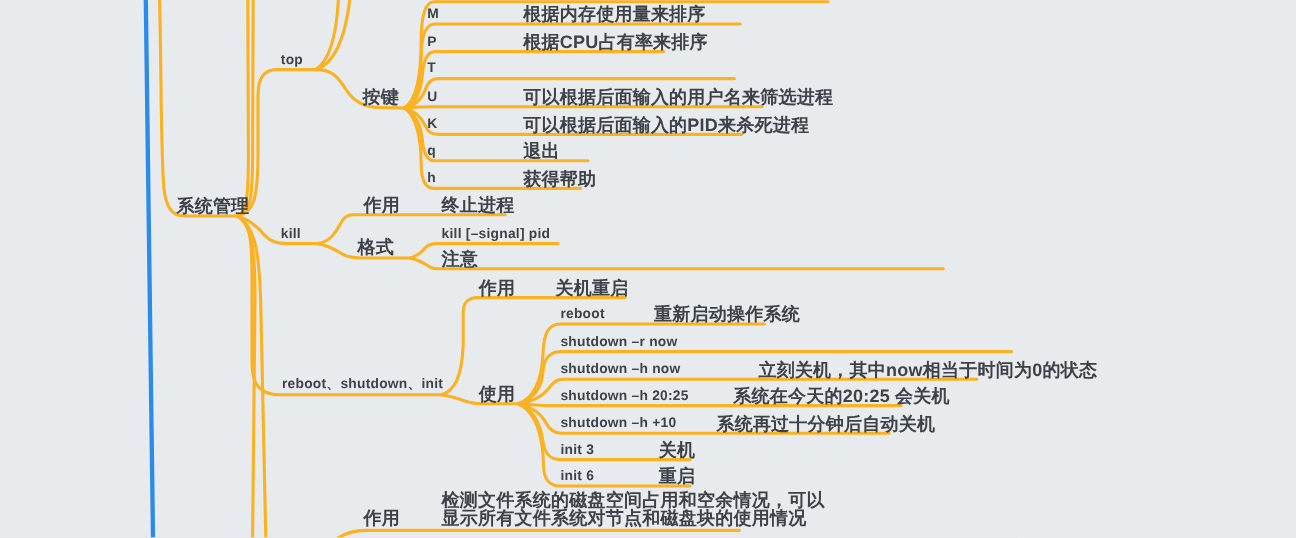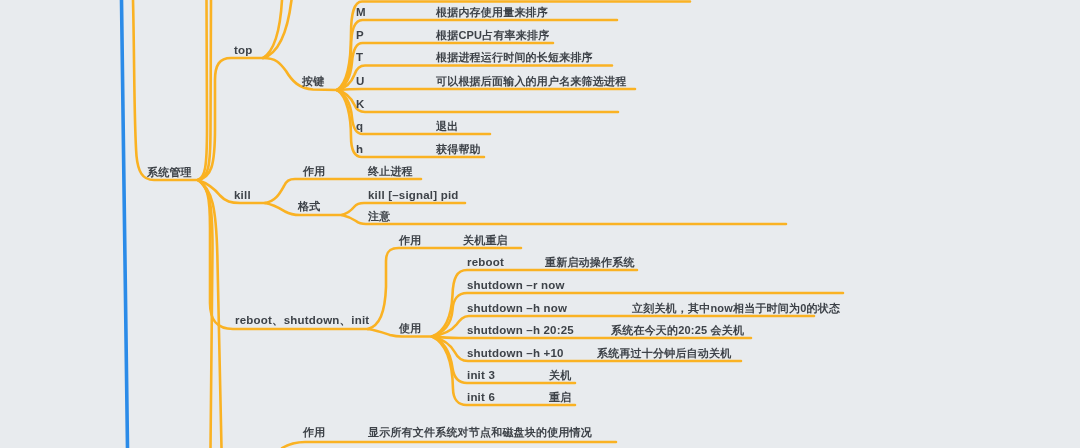--- a/index.html
+++ b/index.html
@@ -4,21 +4,21 @@
 <style>
   html,body{margin:0;padding:0;background:#dfe3e7;}
   .stage{
     position:relative;width:1080px;height:448px;overflow:hidden;
     background:#e8ebee;
     font-family:"Liberation Sans","DejaVu Sans",sans-serif;
   }
   .stage svg{position:absolute;left:0;top:0;}
   .lbl{
     position:absolute;white-space:nowrap;
-    font-size:11px;line-height:13px;font-weight:600;color:#3d4248;
+    font-size:15px;line-height:13px;font-weight:600;color:#3d4248;
     letter-spacing:0.2px;
   }
   .lbl.en{font-size:11.5px;}
 </style>
 </head>
 <body>
 
 <div class="stage">
 
   <svg width="1080" height="448" viewBox="0 0 1080 448">
@@ -77,24 +77,24 @@
   <div class="lbl" style="left:147px;top:166px">系统管理</div>
 
   <div class="lbl en" style="left:234px;top:44px">top</div>
   <div class="lbl" style="left:302px;top:75px">按键</div>
 
   <div class="lbl en" style="left:356px;top:6px">M</div>
   <div class="lbl" style="left:436px;top:6px">根据内存使用量来排序</div>
   <div class="lbl en" style="left:356px;top:29px">P</div>
   <div class="lbl" style="left:436px;top:29px">根据CPU占有率来排序</div>
   <div class="lbl en" style="left:356px;top:51px">T</div>
-  <div class="lbl" style="left:436px;top:51px">根据进程运行时间的长短来排序</div>
   <div class="lbl en" style="left:356px;top:75px">U</div>
   <div class="lbl" style="left:436px;top:75px">可以根据后面输入的用户名来筛选进程</div>
   <div class="lbl en" style="left:356px;top:98px">K</div>
+  <div class="lbl" style="left:436px;top:98px">可以根据后面输入的PID来杀死进程</div>
   <div class="lbl en" style="left:356px;top:120px">q</div>
   <div class="lbl" style="left:436px;top:120px">退出</div>
   <div class="lbl en" style="left:356px;top:143px">h</div>
   <div class="lbl" style="left:436px;top:143px">获得帮助</div>
 
   <div class="lbl en" style="left:234px;top:189px">kill</div>
   <div class="lbl" style="left:303px;top:165px">作用</div>
   <div class="lbl" style="left:368px;top:165px">终止进程</div>
   <div class="lbl" style="left:298px;top:200px">格式</div>
   <div class="lbl en" style="left:368px;top:189px">kill [–signal] pid</div>
@@ -113,15 +113,16 @@
   <div class="lbl en" style="left:467px;top:324px">shutdown –h 20:25</div>
   <div class="lbl" style="left:611px;top:324px">系统在今天的20:25 会关机</div>
   <div class="lbl en" style="left:467px;top:347px">shutdown –h +10</div>
   <div class="lbl" style="left:597px;top:347px">系统再过十分钟后自动关机</div>
   <div class="lbl en" style="left:467px;top:369px">init 3</div>
   <div class="lbl" style="left:549px;top:369px">关机</div>
   <div class="lbl en" style="left:467px;top:391px">init 6</div>
   <div class="lbl" style="left:549px;top:391px">重启</div>
 
   <div class="lbl" style="left:303px;top:426px">作用</div>
+  <div class="lbl" style="left:368px;top:411px">检测文件系统的磁盘空间占用和空余情况，可以</div>
   <div class="lbl" style="left:368px;top:426px">显示所有文件系统对节点和磁盘块的使用情况</div>
 
 </div>
 
 </body></html>

